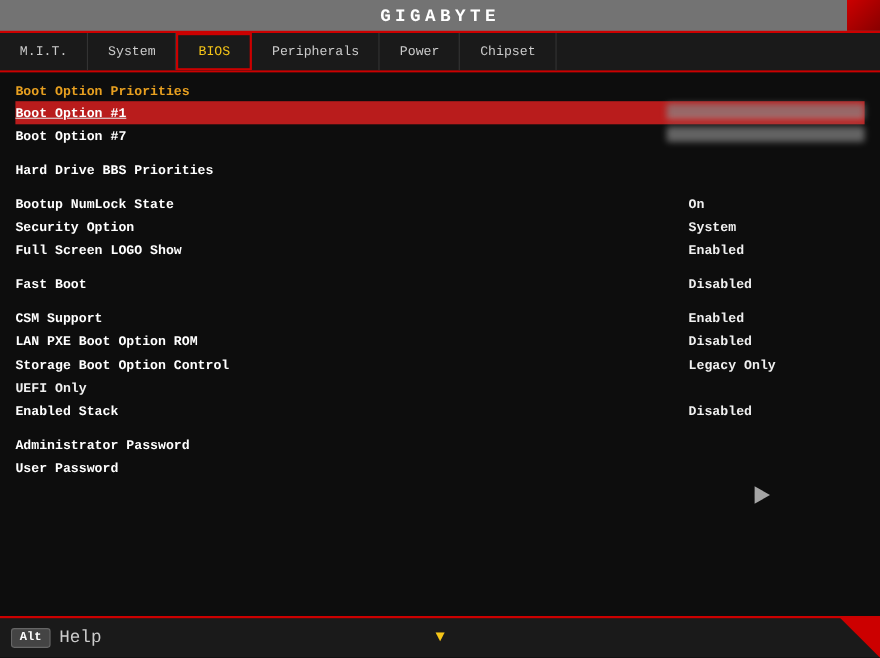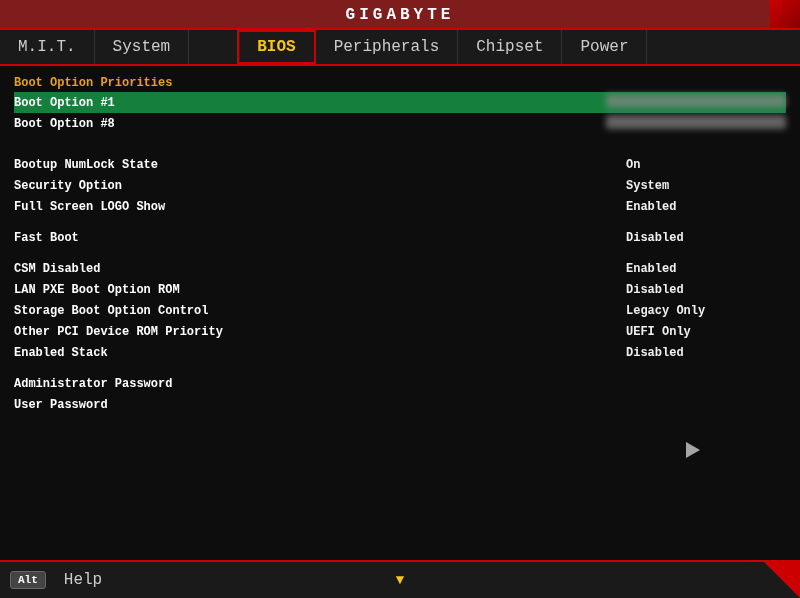--- a/index.html
+++ b/index.html
@@ -8,21 +8,21 @@
       width: 800px;
       height: 598px;
       background: #0a0a0a;
       font-family: 'Courier New', Courier, monospace;
       overflow: hidden;
       position: relative;
     }
 
     
     .header {
-      background: #7f1d1d;
+      background: #737373;
       display: flex;
       align-items: center;
       justify-content: center;
       padding: 6px 0 4px 0;
       border-bottom: 2px solid #c00;
       position: relative;
     }
     .header-title {
       color: #fff;
       font-size: 16px;
@@ -41,35 +41,34 @@
     
     .navbar {
       display: flex;
       align-items: center;
       background: #1a1a1a;
       border-bottom: 2px solid #c00;
       height: 36px;
     }
     .nav-item {
       color: #ccc;
-      font-size: 16px;
+      font-size: 12px;
       padding: 4px 18px;
       height: 100%;
       display: flex;
       align-items: center;
       cursor: pointer;
       border-right: 1px solid #333;
       white-space: nowrap;
     }
     .nav-item.active {
       color: #f5c518;
       border: 2px solid #c00;
       background: #1a1a1a;
-      font-weight: bold;
-      margin-left: 48px;
+      font-weight: normal;
     }
 
     
     .main {
       display: flex;
       height: calc(598px - 30px - 36px - 38px);
       background: #0d0d0d;
     }
 
     .content {
@@ -87,21 +86,22 @@
     }
 
     .menu-row {
       display: flex;
       justify-content: space-between;
       padding: 1.5px 0;
       line-height: 1.5;
     }
 
     .menu-row.highlighted {
-      background: #15803d;
+      background: #b91c1c;
+      text-decoration: underline;
     }
 
     .menu-label {
       color: #e8e8e8;
       font-size: 12px;
     }
 
     .menu-label.bold {
       font-weight: bold;
       color: #fff;
@@ -156,21 +156,21 @@
       align-items: center;
       padding: 0 10px;
     }
 
     .bottom-key {
       background: #444;
       color: #fff;
       font-size: 11px;
       padding: 2px 7px;
       border-radius: 3px;
-      margin-right: 18px;
+      margin-right: 8px;
       font-weight: bold;
       border: 1px solid #666;
     }
 
     .bottom-label {
       color: #ccc;
       font-size: 16px;
     }
 
     .bottom-arrow {
@@ -197,41 +197,44 @@
 <div class="header">
   <span class="header-title">GIGABYTE</span>
   <div class="header-corner"></div>
 </div>
 
 <div class="navbar">
   <div class="nav-item">M.I.T.</div>
   <div class="nav-item">System</div>
   <div class="nav-item active">BIOS</div>
   <div class="nav-item">Peripherals</div>
+  <div class="nav-item">Power</div>
   <div class="nav-item">Chipset</div>
-  <div class="nav-item">Power</div>
 </div>
 
 <div class="main">
   <div class="content">
 
     <div class="section-header">Boot Option Priorities</div>
 
     <div class="menu-row highlighted">
       <span class="menu-label bold">Boot Option #1</span>
       <span class="blurred-value">&nbsp;&nbsp;&nbsp;&nbsp;&nbsp;&nbsp;&nbsp;&nbsp;&nbsp;&nbsp;&nbsp;&nbsp;&nbsp;&nbsp;&nbsp;&nbsp;&nbsp;&nbsp;&nbsp;&nbsp;&nbsp;&nbsp;&nbsp;&nbsp;</span>
     </div>
 
     <div class="menu-row">
-      <span class="menu-label bold">Boot Option #8</span>
+      <span class="menu-label bold">Boot Option #7</span>
       <span class="blurred-value">&nbsp;&nbsp;&nbsp;&nbsp;&nbsp;&nbsp;&nbsp;&nbsp;&nbsp;&nbsp;&nbsp;&nbsp;&nbsp;&nbsp;&nbsp;&nbsp;&nbsp;&nbsp;&nbsp;&nbsp;&nbsp;&nbsp;&nbsp;&nbsp;</span>
     </div>
 
     <div class="spacer"></div>
 
+    <div class="menu-row">
+      <span class="menu-label bold">Hard Drive BBS Priorities</span>
+    </div>
 
     <div class="spacer"></div>
 
     <div class="menu-row">
       <span class="menu-label bold">Bootup NumLock State</span>
       <span class="menu-value">On</span>
     </div>
     <div class="menu-row">
       <span class="menu-label bold">Security Option</span>
       <span class="menu-value">System</span>
@@ -244,33 +247,32 @@
     <div class="spacer"></div>
 
     <div class="menu-row">
       <span class="menu-label bold">Fast Boot</span>
       <span class="menu-value">Disabled</span>
     </div>
 
     <div class="spacer"></div>
 
     <div class="menu-row">
-      <span class="menu-label bold">CSM Disabled</span>
+      <span class="menu-label bold">CSM Support</span>
       <span class="menu-value">Enabled</span>
     </div>
     <div class="menu-row">
       <span class="menu-label bold">LAN PXE Boot Option ROM</span>
       <span class="menu-value">Disabled</span>
     </div>
     <div class="menu-row">
       <span class="menu-label bold">Storage Boot Option Control</span>
       <span class="menu-value">Legacy Only</span>
     </div>
     <div class="menu-row">
-      <span class="menu-label bold">Other PCI Device ROM Priority</span>
       <span class="menu-value">UEFI Only</span>
     </div>
     <div class="menu-row">
       <span class="menu-label bold">Enabled Stack</span>
       <span class="menu-value">Disabled</span>
     </div>
 
     <div class="spacer"></div>
 
     <div class="menu-row">

